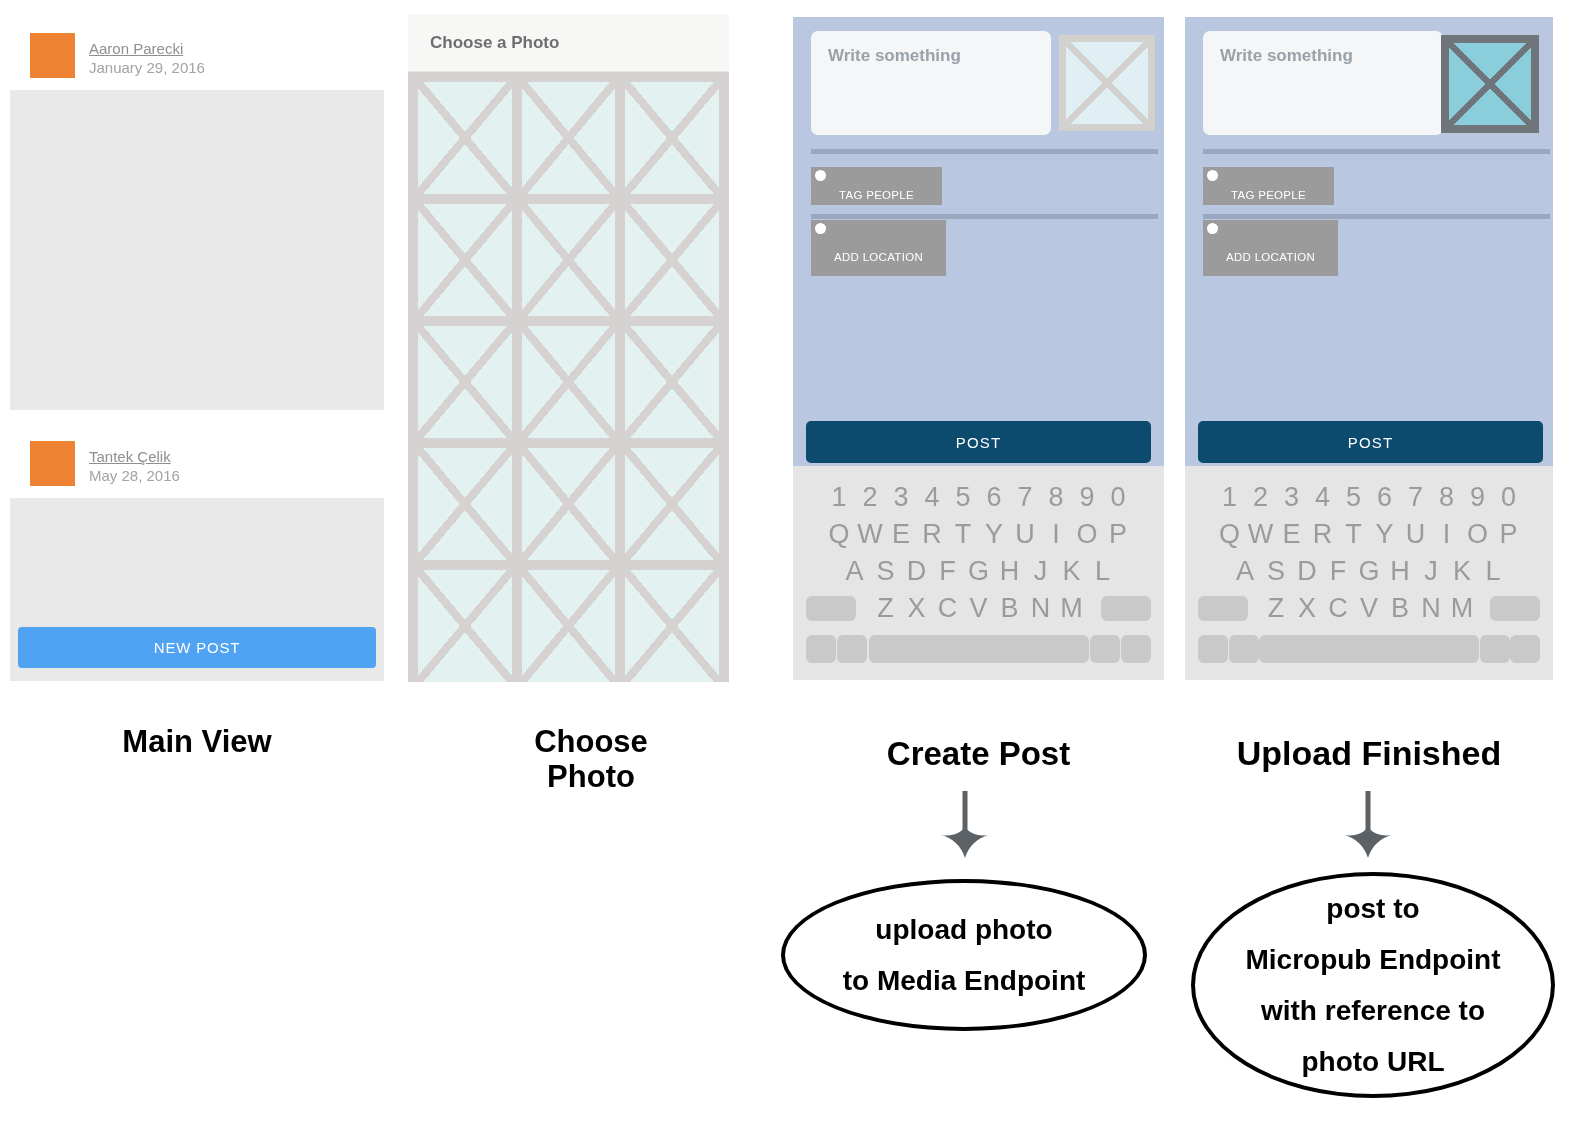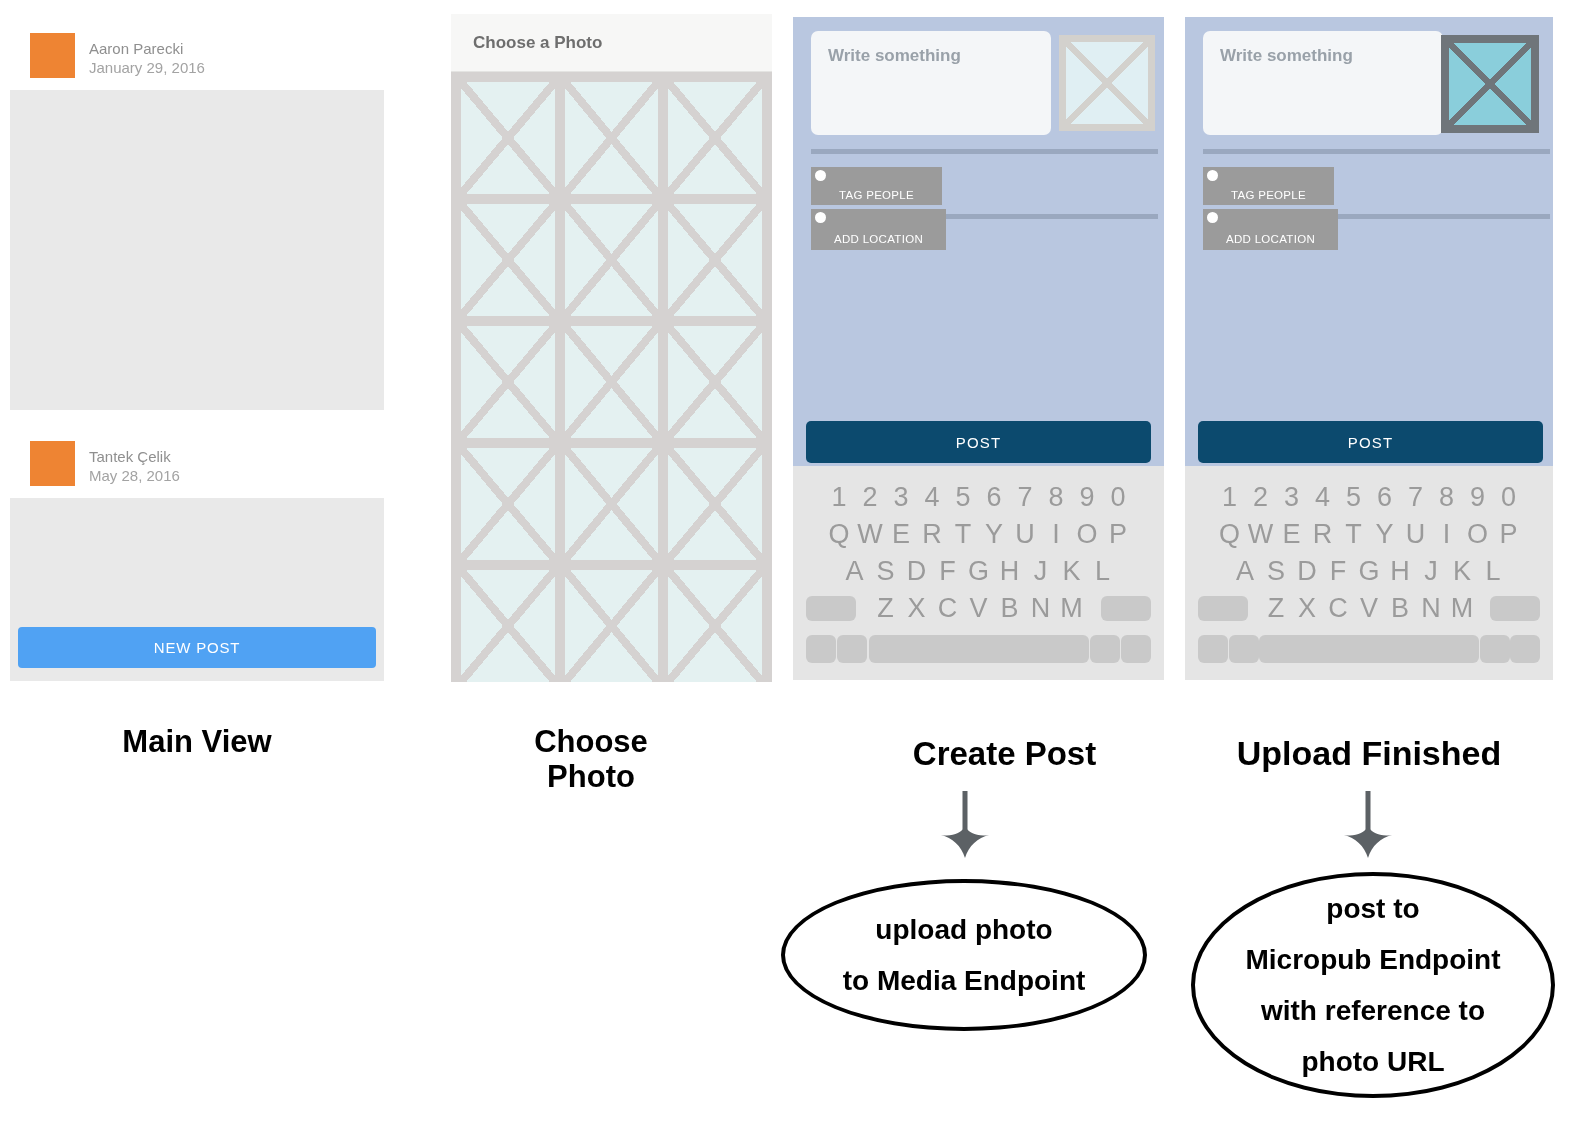--- a/index.html
+++ b/index.html
@@ -4,33 +4,33 @@
 <style>
   * { margin:0; padding:0; box-sizing:border-box; }
   body { background:#fff; font-family:"Liberation Sans", sans-serif; }
   .canvas { position:relative; width:1577px; height:1121px; background:#fff; overflow:hidden; }
   section, .panel { position:absolute; }
 
   
   #main-view { left:10px; top:15px; width:374px; height:666px; background:#fff; }
   .avatar { position:absolute; width:45px; height:45px; background:#ee8433; }
   .post-head-text { position:absolute; left:79px; font-size:15px; line-height:19px; }
-  .post-author { color:#8f8f8f; }
+  .post-author { color:#8f8f8f;text-decoration:underline; }
   .post-date { color:#a3a3a3; }
   .img-ph { position:absolute; left:0; width:374px; background:#e9e9e9; }
   #av1 { left:20px; top:18px; } #txt1 { top:24px; }
   #img1 { top:75px; height:320px; }
   #av2 { left:20px; top:426px; } #txt2 { top:432px; }
   #img2 { top:483px; height:183px; }
   .new-post-btn { position:absolute; left:8px; top:612px; width:358px; height:41px;
     background:#50a2f3; border:none; border-radius:4px; color:#fff; font-size:15px;
     letter-spacing:.8px; font-family:inherit; cursor:pointer; }
 
   
-  #choose-photo { left:408px; top:14px; width:321px; height:668px;margin-left:43px; }
+  #choose-photo { left:408px; top:14px; width:321px; height:668px; }
   .cp-header { position:absolute; left:0; top:0; right:0; height:58px; background:#f7f7f6;
     border-bottom:1px solid #e4e4e2; display:flex; align-items:center; padding-left:22px;
     color:#6e6e6e; font-size:17px; font-weight:bold; }
   .photo-grid { position:absolute; left:0; top:58px; right:0; bottom:0; background:#d5d2d1;
     padding:10px; display:grid; grid-template-columns:repeat(3, 1fr); grid-auto-rows:112px;
     gap:10px; overflow:hidden; }
   .photo-cell { cursor:pointer;
     background:
       linear-gradient(to top right, transparent calc(50% - 4px), #d5d2d1 calc(50% - 4px), #d5d2d1 calc(50% + 4px), transparent calc(50% + 4px)),
       linear-gradient(to bottom right, transparent calc(50% - 4px), #d5d2d1 calc(50% - 4px), #d5d2d1 calc(50% + 4px), transparent calc(50% + 4px)),
@@ -53,21 +53,21 @@
     background:
       linear-gradient(to top right, transparent calc(50% - 3.5px), #6f757a calc(50% - 3.5px), #6f757a calc(50% + 3.5px), transparent calc(50% + 3.5px)),
       linear-gradient(to bottom right, transparent calc(50% - 3.5px), #6f757a calc(50% - 3.5px), #6f757a calc(50% + 3.5px), transparent calc(50% + 3.5px)),
       #8acedb; }
   .pdivider { position:absolute; left:18px; width:347px; height:5px; background:#9aa8bf; }
   .d1 { top:132px; } .d2 { top:197px; }
   .gray-btn { position:absolute; background:#9b9b9b; border:none; color:#fff;
     font-size:11.5px; letter-spacing:.3px; font-family:inherit; cursor:pointer;
     display:flex; align-items:center; justify-content:center; padding-top:18px; }
   .tag-btn { left:18px; top:150px; width:131px; height:38px; }
-  .loc-btn { left:18px; top:192px; width:135px; height:41px; }
+  .loc-btn { left:18px; top:203px; width:135px; height:56px; }
   .btn-dot { position:absolute; left:4px; top:3px; width:11px; height:11px;
     border-radius:50%; background:#fff; }
   .post-btn { position:absolute; left:13px; top:404px; width:345px; height:42px;
     background:#0c4a6e; border:none; border-radius:5px; color:#fff; font-size:15px;
     letter-spacing:1.2px; font-family:inherit; cursor:pointer; }
   .keyboard { position:absolute; left:0; right:0; top:449px; bottom:0;
     background:#e5e5e5; padding-top:13px; }
   .krow { display:flex; justify-content:center; align-items:center; height:37px;
     color:#9b9b9b; font-size:27px; }
   .key { width:31px; text-align:center; cursor:pointer; user-select:none; }
@@ -77,21 +77,21 @@
   .krow-bottom { justify-content:space-between; padding:0 13px; margin-top:8px; height:28px; }
   .skey { width:30px; height:28px; background:#c9c9c9; border-radius:6px; cursor:pointer; }
   .space-key { width:220px; height:28px; background:#c9c9c9; border-radius:6px; cursor:pointer; }
 
   
   .caption { position:absolute; text-align:center; font-weight:bold; color:#000;
     font-size:31px; line-height:35px; }
   #cap-main { left:10px; top:724px; width:374px; }
   #cap-choose { left:408px; top:724px; width:366px; }
   #cap-choose span { display:inline-block; max-width:200px; }
-  #cap-create { left:819px; top:736px; width:371px; font-size:33px; }
+  #cap-create { left:793px; top:736px; width:371px; font-size:33px; }
   #cap-upload { left:1185px; top:736px; width:368px; font-size:34px; }
   .flow-arrow { position:absolute; width:60px; height:68px; }
   #arrow-create { left:935px; top:791px; }
   #arrow-upload { left:1338px; top:791px; }
   .flow-ellipse { position:absolute; background:#fff; border:4px solid #000;
     border-radius:50%; display:flex; flex-direction:column; align-items:center;
     justify-content:center; text-align:center; font-weight:bold; font-size:28px;
     line-height:37px; color:#000;gap:14px; }
   #ellipse-media { left:781px; top:879px; width:366px; height:152px; }
   #ellipse-micropub { left:1191px; top:872px; width:364px; height:226px; }

